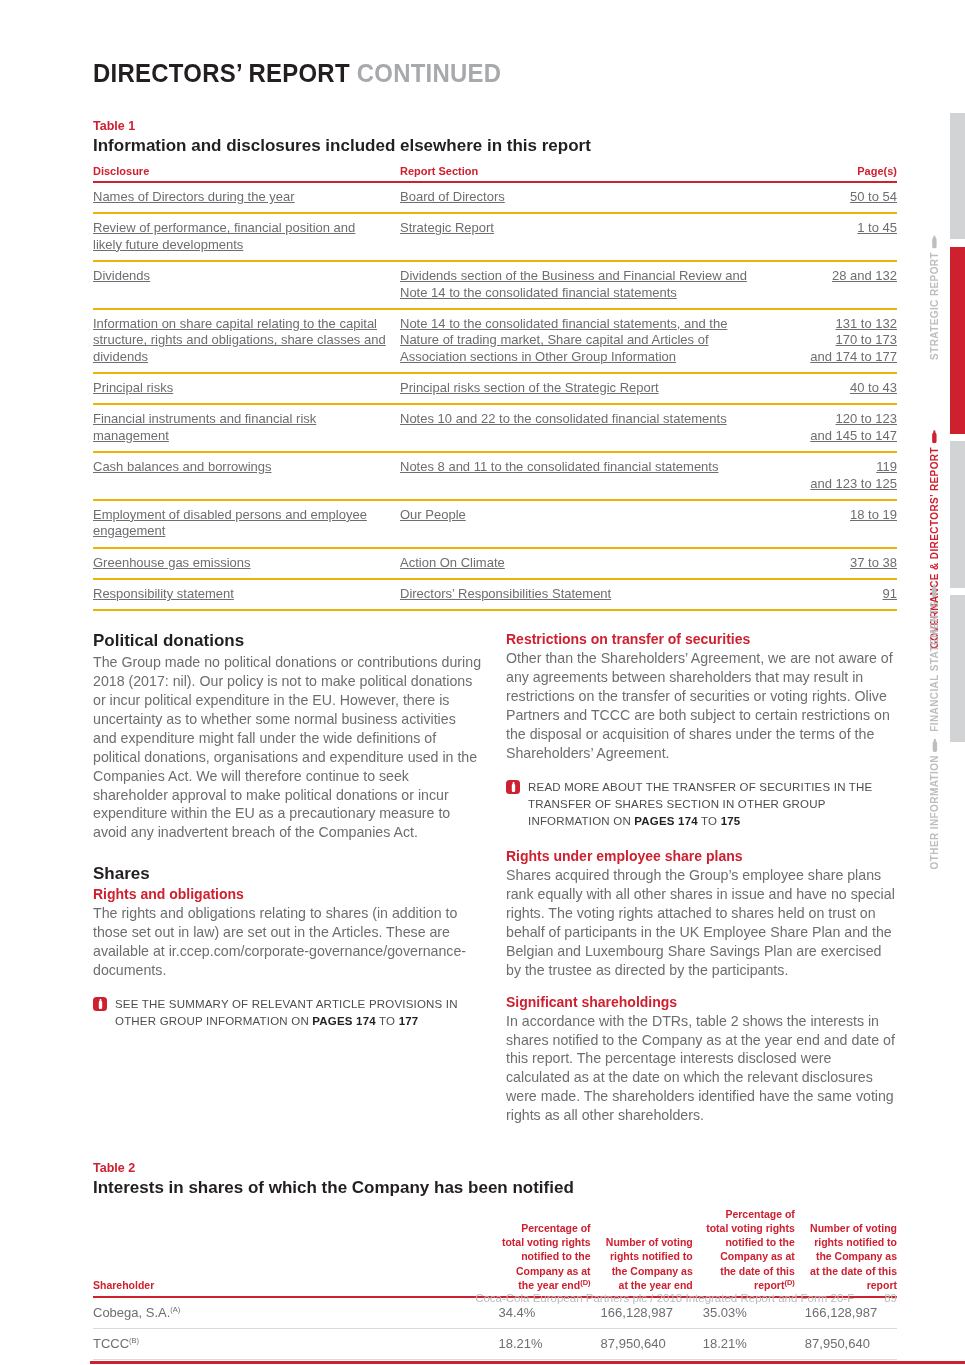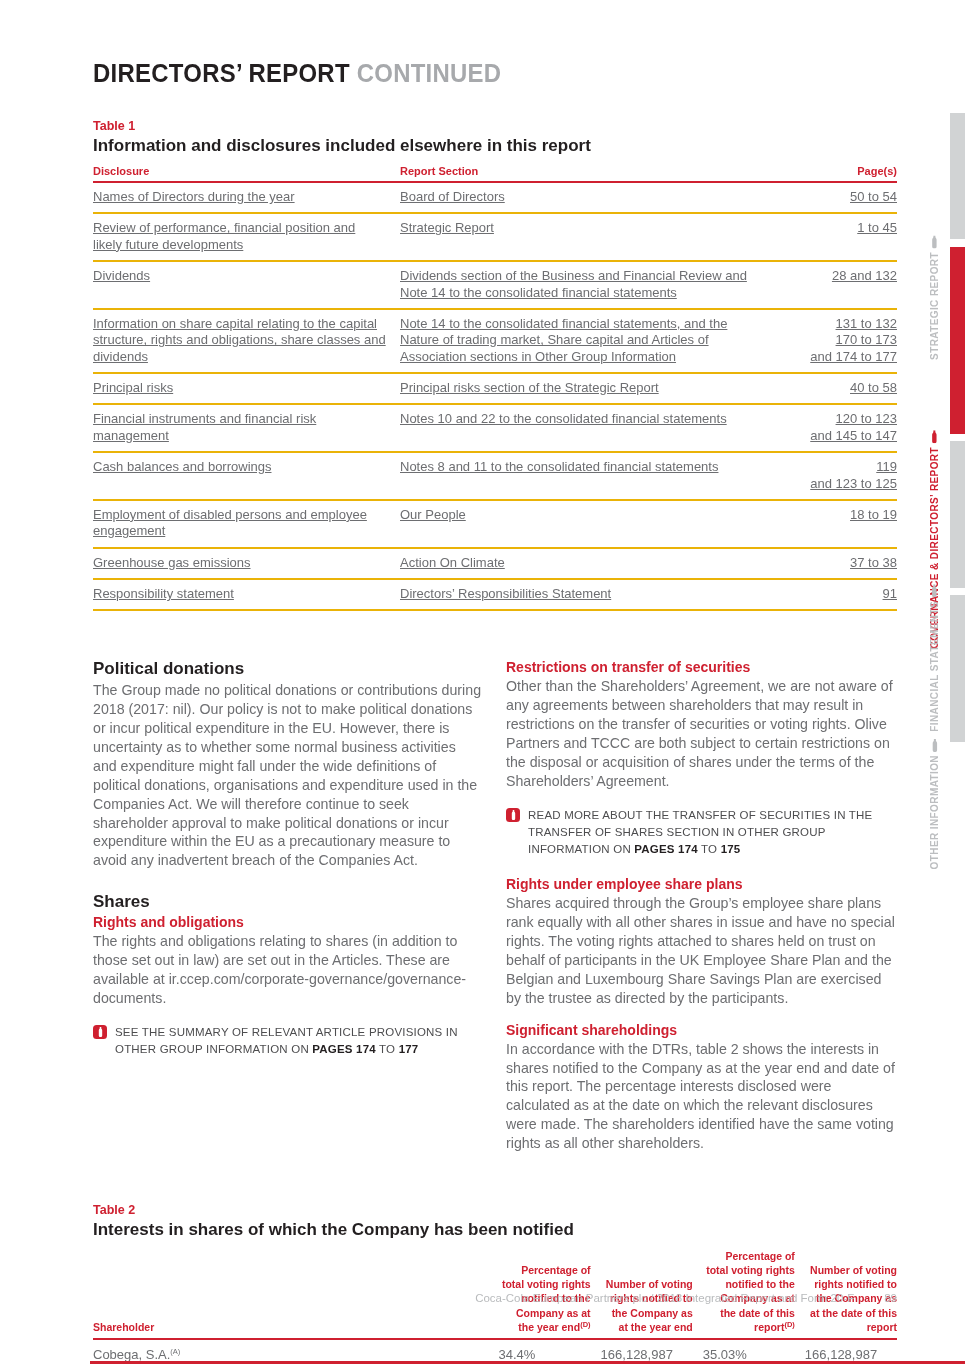--- a/index.html
+++ b/index.html
@@ -24,21 +24,21 @@
   table { border-collapse:collapse; width:804px; table-layout:fixed; }
   .t1 col.c1 { width:307px; } .t1 col.c2 { width:367px; } .t1 col.c3 { width:130px; }
   .t1 th { color:#cf2030; font-size:11px; font-weight:bold; text-align:left;
     padding:0 0 4px 0; border-bottom:2px solid #cf2030; }
   .t1 th.num, .t1 td.num { text-align:right; }
   .t1 td { vertical-align:top; color:#6d6e71; font-size:13px; line-height:1.26;
     padding:6px 14px 7px 0; border-bottom:2px solid #eab308;text-decoration:underline; }
   .t1 td.num { padding-right:0; white-space:pre-line; }
 
   
-  .cols { display:flex; gap:23px; margin-top:48px; }
+  .cols { display:flex; gap:23px; margin-top:20px; }
   .col { width:390px; }
   .h-black { color:#231f20; font-weight:bold; font-size:17px; margin-bottom:2px; }
   .h-red { color:#cf2030; font-weight:bold; font-size:14px; margin-bottom:2px; }
   .para { color:#6d6e71; font-size:14.2px; line-height:1.33; margin-bottom:14px; }
   .gap-big { margin-top:22px; }
 
   .note { display:flex; gap:8px; margin:16px 0 18px 0; }
   .note-icon { flex:0 0 auto; width:14px; height:14px; background:#cf2030; border-radius:3.5px;
     display:flex; align-items:center; justify-content:center; margin-top:1px; }
   .note-icon svg { width:5px; height:10px; }
@@ -126,21 +126,21 @@
       <tr>
           <td>Information on share capital relating to the capital structure, rights and obligations, share classes and dividends</td>
           <td>Note 14 to the consolidated financial statements, and the Nature of trading market, Share capital and Articles of Association sections in Other Group Information</td>
           <td class="num">131 to 132
 170 to 173
 and 174 to 177</td>
         </tr>
       <tr>
           <td>Principal risks</td>
           <td>Principal risks section of the Strategic Report</td>
-          <td class="num">40 to 58</td>
+          <td class="num">40 to 43</td>
         </tr>
       <tr>
           <td>Financial instruments and financial risk management</td>
           <td>Notes 10 and 22 to the consolidated financial statements</td>
           <td class="num">120 to 123
 and 145 to 147</td>
         </tr>
       <tr>
           <td>Cash balances and borrowings</td>
           <td>Notes 8 and 11 to the consolidated financial statements</td>
@@ -200,21 +200,21 @@
 
       <div class="h-red">Rights under employee share plans</div>
       <div class="para">Shares acquired through the Group’s employee share plans rank equally with all other shares in issue and have no special rights. The voting rights attached to shares held on trust on behalf of participants in the UK Employee Share Plan and the Belgian and Luxembourg Share Savings Plan are exercised by the trustee as directed by the participants.</div>
 
       <div class="h-red">Significant shareholdings</div>
       <div class="para">In accordance with the DTRs, table 2 shows the interests in shares notified to the Company as at the year end and date of this report. The percentage interests disclosed were calculated as at the date on which the relevant disclosures were made. The shareholders identified have the same voting rights as all other shareholders.</div>
     </div>
   </div>
 
   
-  <div class="tbl-label" style="margin-top:36px;">Table 2</div>
+  <div class="tbl-label" style="margin-top:22px;">Table 2</div>
   <div class="section-title">Interests in shares of which the Company has been notified</div>
 
   <table class="t2">
     <colgroup>
         <col class="c1">
         <col class="cn">
         <col class="cn">
         <col class="cn">
         <col class="cn">
       </colgroup>

